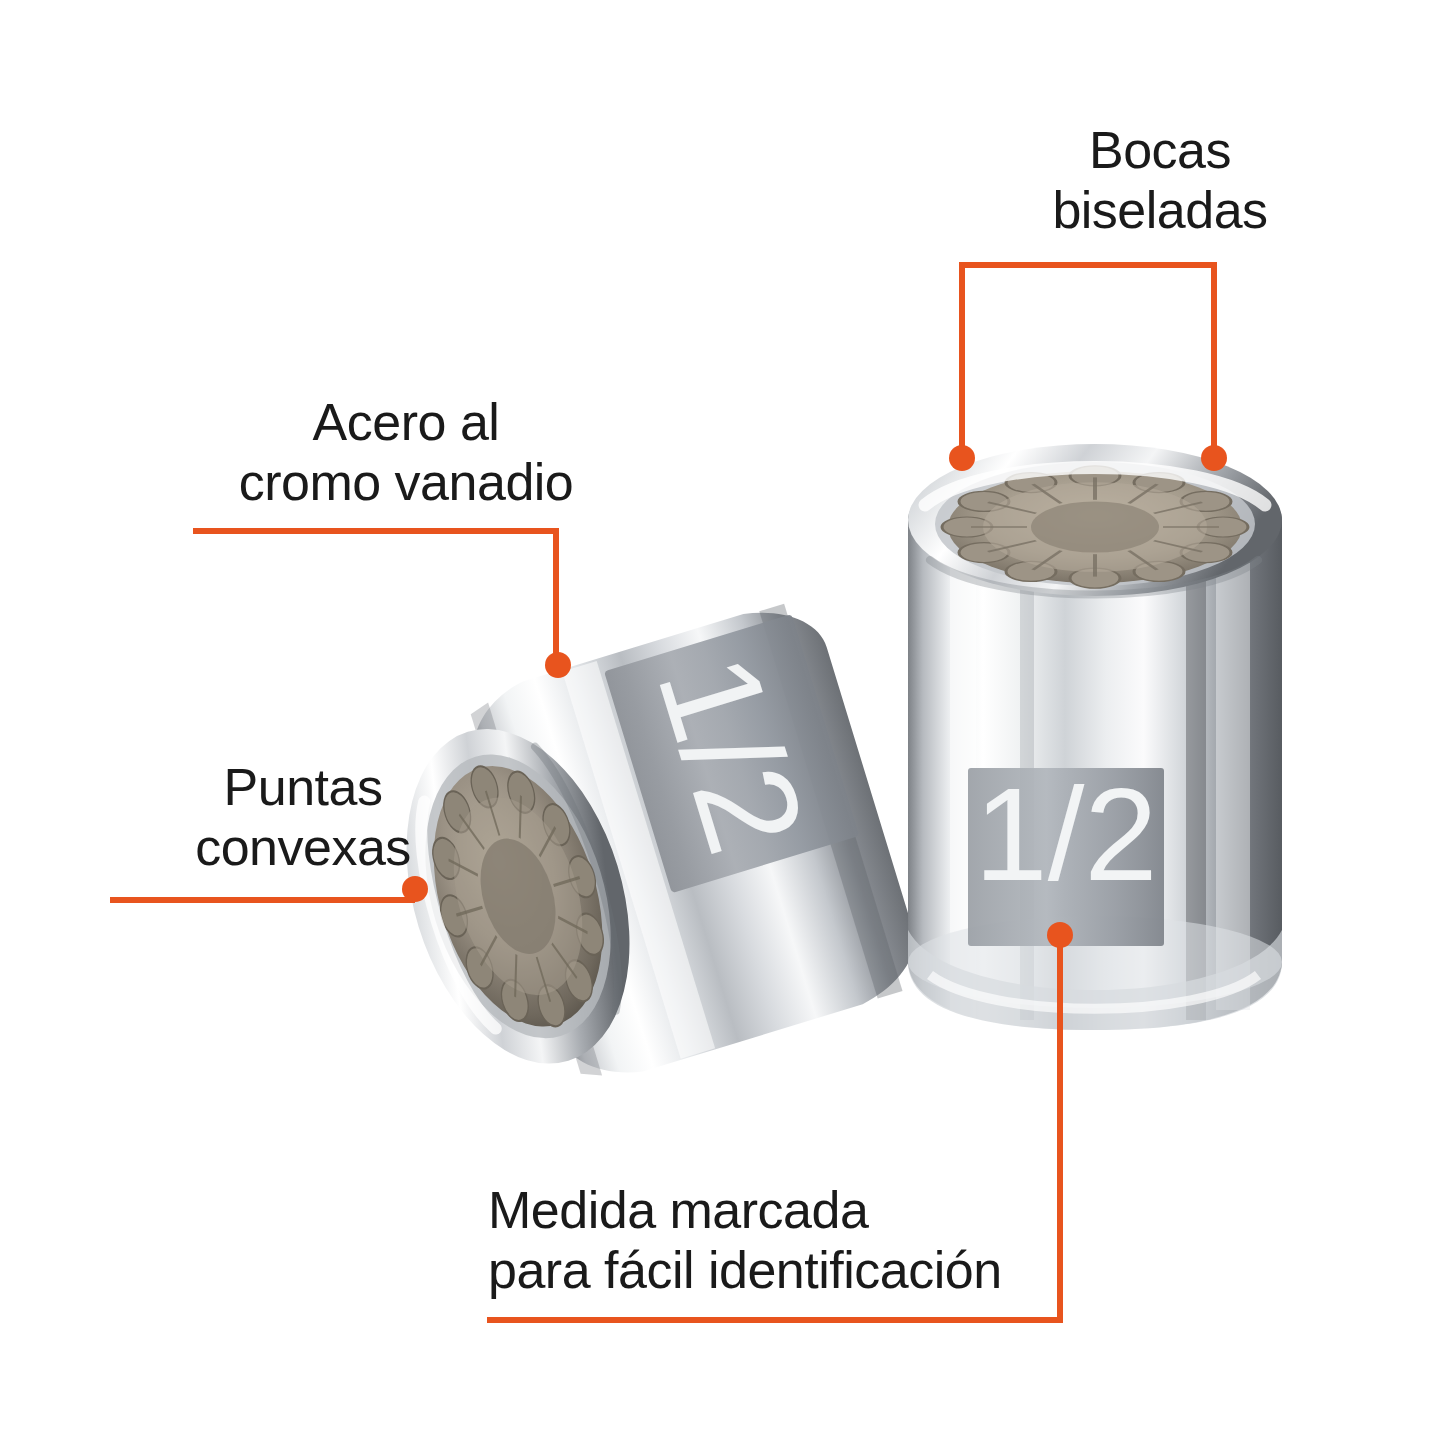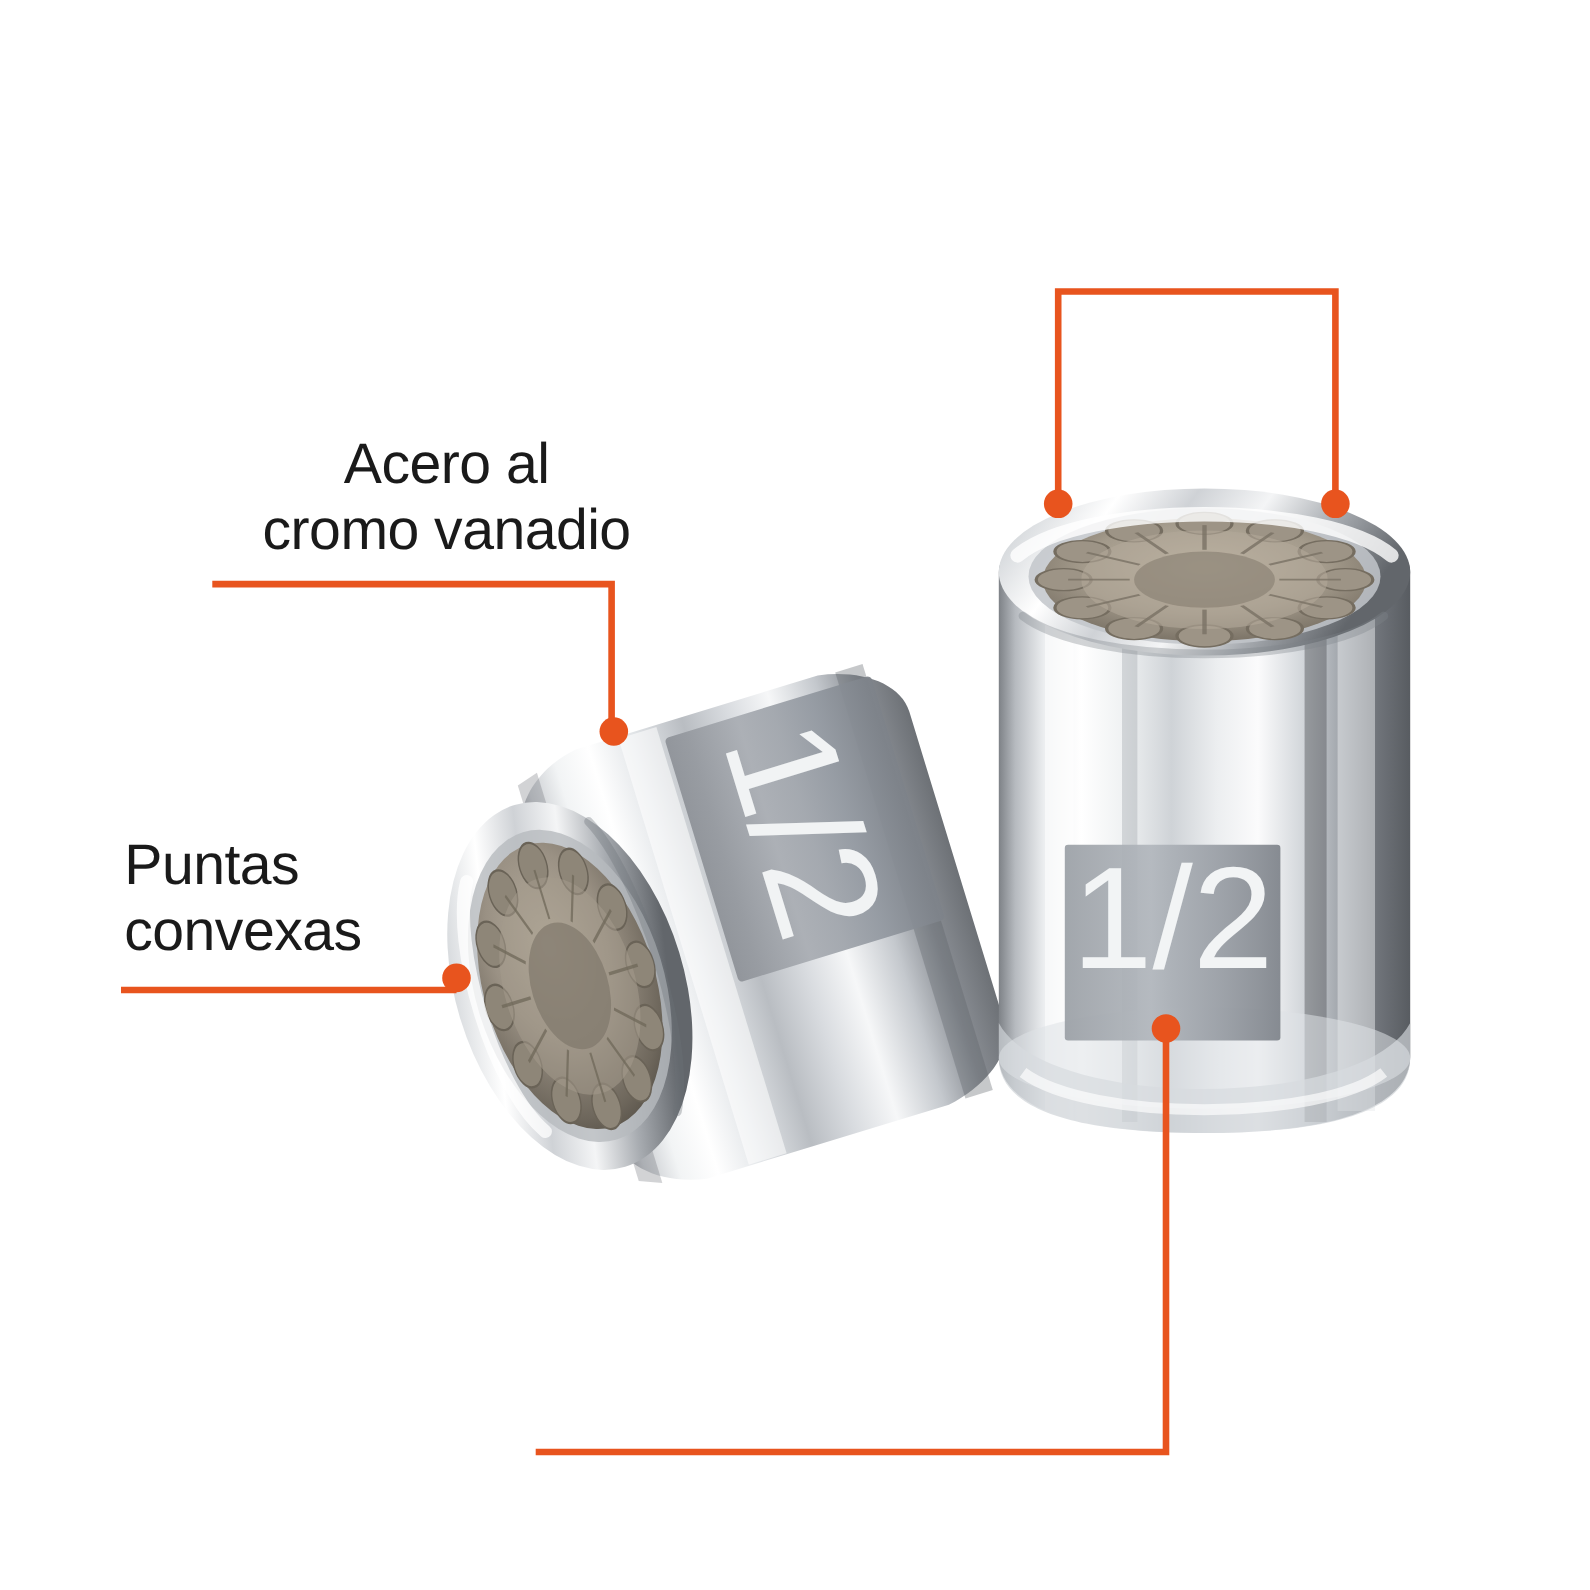--- a/index.html
+++ b/index.html
@@ -33,21 +33,21 @@
   #label-acero {
     left: 196px;
     top: 392px;
     width: 420px;
     text-align: center;
   }
   #label-puntas {
     left: 113px;
     top: 757px;
     width: 380px;
-    text-align: left;
+    text-align: center;
   }
   #label-medida {
     left: 488px;
     top: 1180px;
     width: 620px;
     text-align: left;
   }
   svg.layer {
     position: absolute;
     left: 0;
@@ -291,21 +291,25 @@
     </g>
     <g fill="#e8541e">
       <circle cx="962" cy="458" r="13"></circle>
       <circle cx="1214" cy="458" r="13"></circle>
       <circle cx="558" cy="665" r="13"></circle>
       <circle cx="415" cy="889" r="13"></circle>
       <circle cx="1060" cy="935" r="13"></circle>
     </g>
   </svg>
 
+  <div class="callout-text" id="label-bocas">Bocas
+biseladas</div>
 
   <div class="callout-text" id="label-acero">Acero al
 cromo vanadio</div>
 
   <div class="callout-text" id="label-puntas">Puntas
 convexas</div>
 
+  <div class="callout-text" id="label-medida">Medida marcada
+para fácil identificación</div>
 
 </div>
 
 </body></html>

